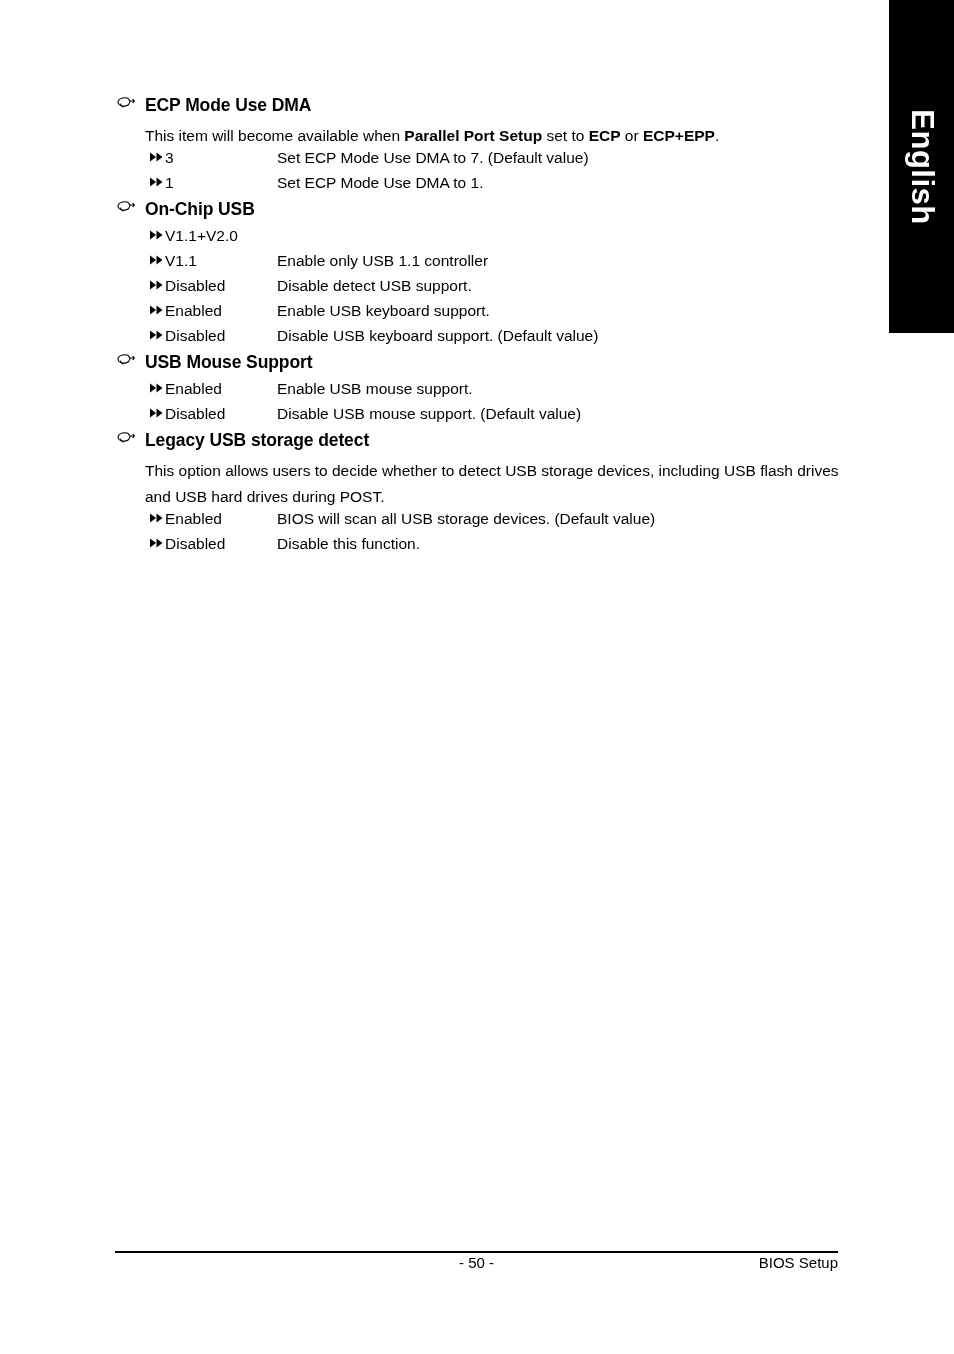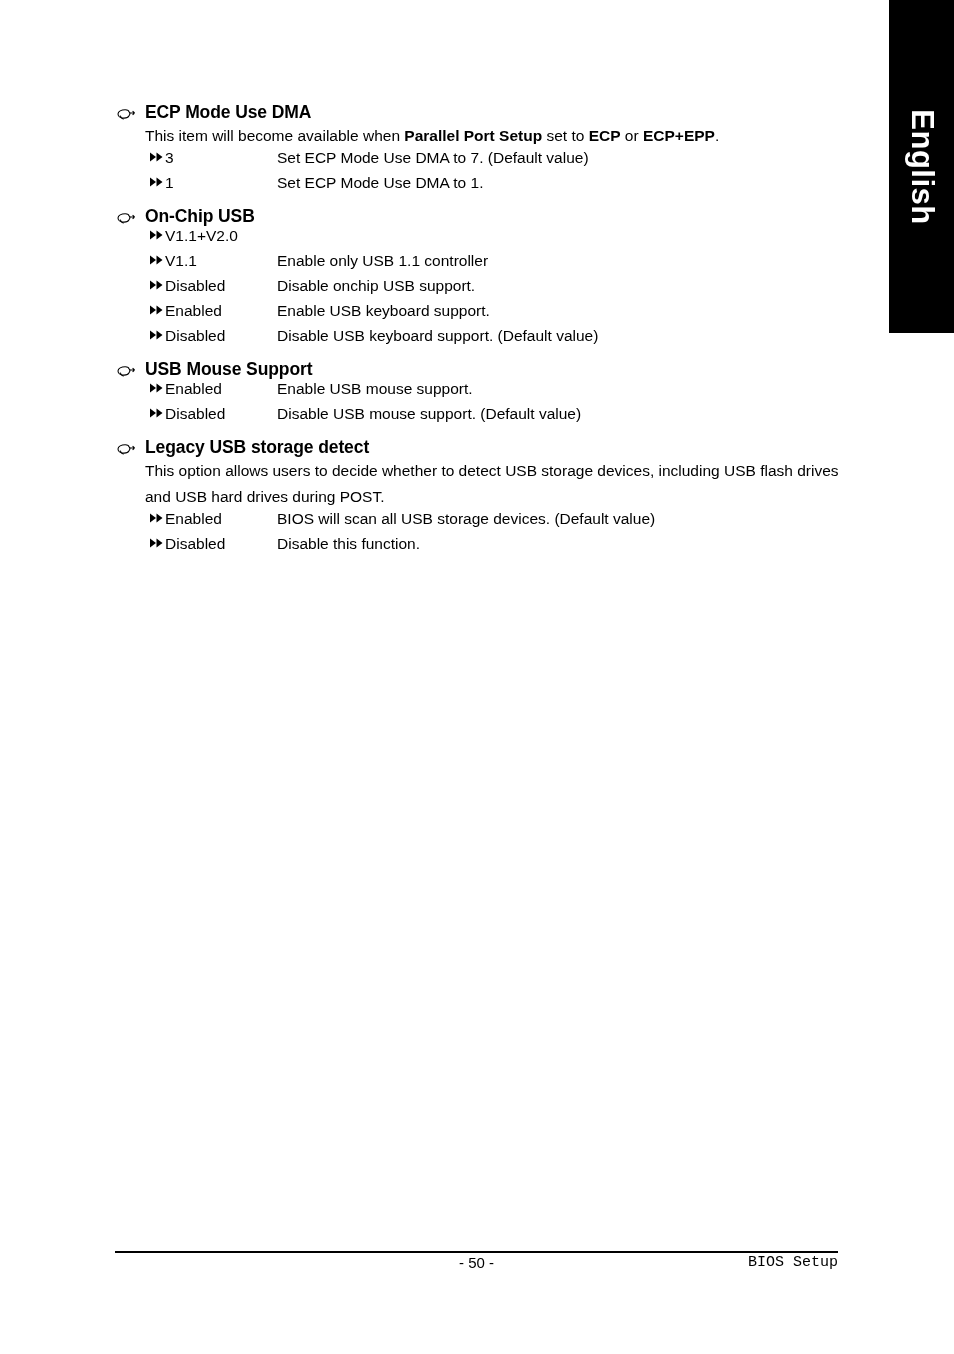--- a/index.html
+++ b/index.html
@@ -48,21 +48,21 @@
     width: 740px;
   }
 
   .section {
     margin-bottom: 0;
   }
 
   
   .section-head {
     display: flex;
-    align-items: flex-end;
+    align-items: flex-start;
     height: 28px;
   }
   .pointer-icon {
     width: 28px;
     flex: 0 0 28px;
     font-size: 16px;
     line-height: 1;
     color: #000;
     position: relative;
     top: -1px;
@@ -132,21 +132,20 @@
     position: absolute;
     left: 0;
     right: 0;
     text-align: center;
     font-size: 15px;
   }
   .footer-label {
     position: absolute;
     right: 0;
     font-size: 15px;
-    font-family: Liberation Mono, monospace;
   }
 </style>
 </head>
 <body>
 
 <div class="lang-tab">
   <div class="lang-tab-label">English</div>
 </div>
 
 <div class="content" id="content-root">
@@ -216,21 +215,21 @@
         <span class="opt-desc">Enable only USB 1.1 controller</span>
       </div>
       <div class="option-row">
         <span class="opt-arrow">
           <svg width="14" height="10" viewBox="0 0 14 10">
             <polygon points="0,0.5 6,5 0,9.5" fill="#000"></polygon>
             <polygon points="6.5,0.5 12.5,5 6.5,9.5" fill="#000"></polygon>
           </svg>
         </span>
         <span class="opt-value">Disabled</span>
-        <span class="opt-desc">Disable onchip USB support.</span>
+        <span class="opt-desc">Disable detect USB support.</span>
       </div>
     </div>
     <div class="section gap-before-head">
       <div class="option-row">
         <span class="opt-arrow">
           <svg width="14" height="10" viewBox="0 0 14 10">
             <polygon points="0,0.5 6,5 0,9.5" fill="#000"></polygon>
             <polygon points="6.5,0.5 12.5,5 6.5,9.5" fill="#000"></polygon>
           </svg>
         </span>

